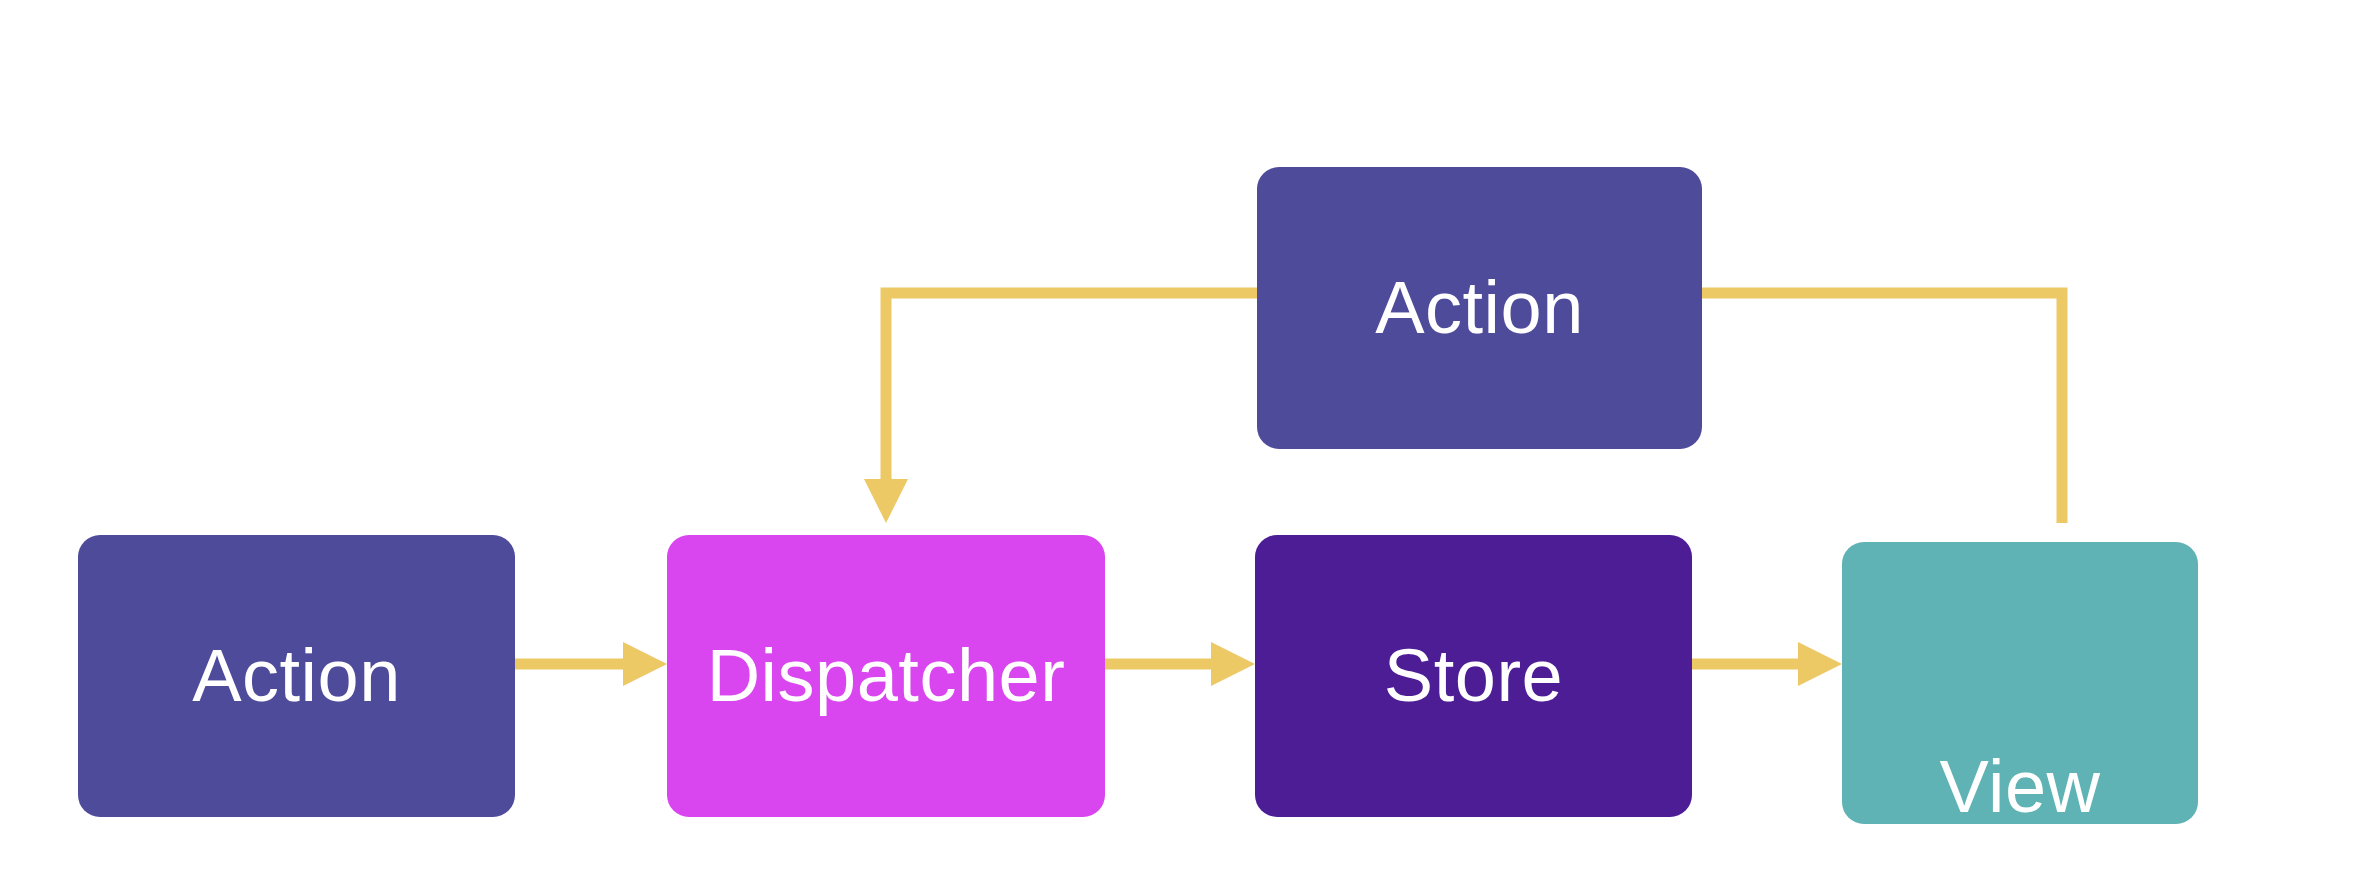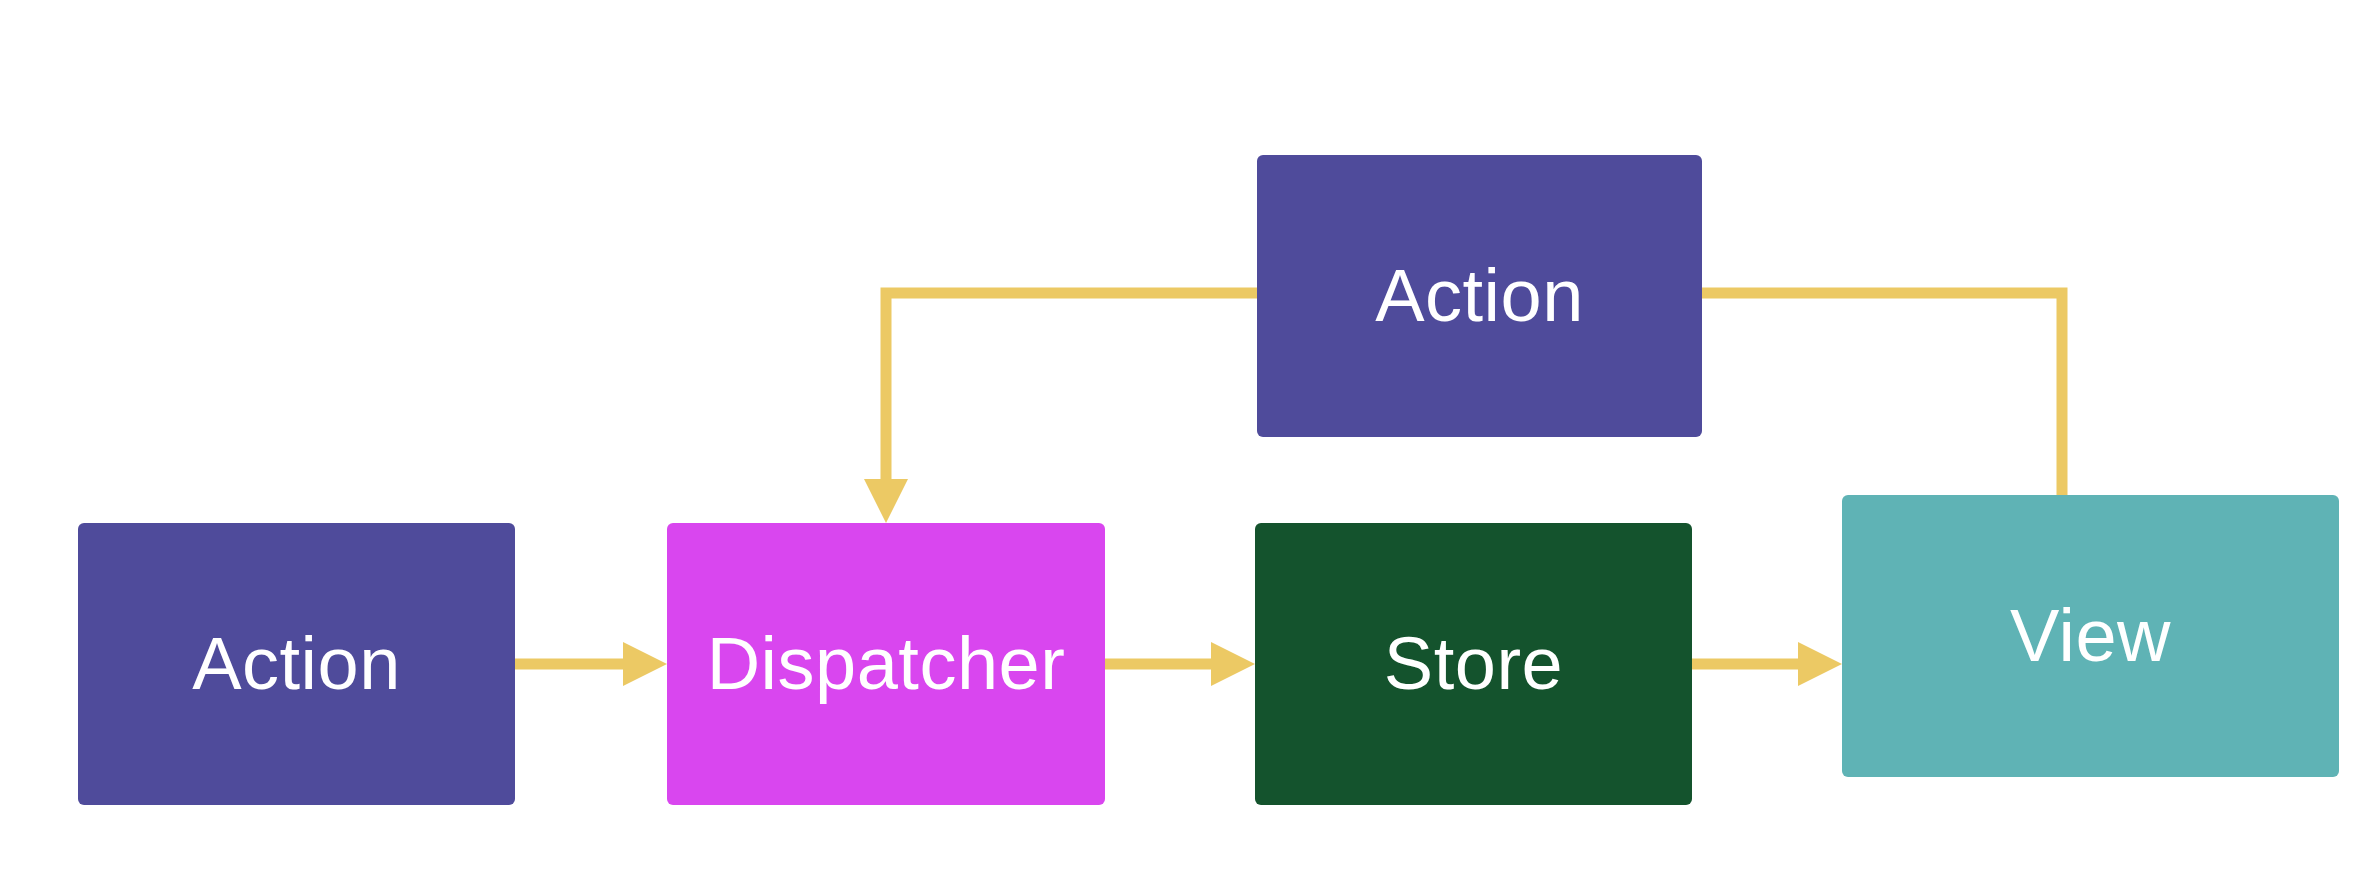--- a/index.html
+++ b/index.html
@@ -17,38 +17,39 @@
   }
   .connectors {
     position: absolute;
     left: 0;
     top: 0;
     width: 2370px;
     height: 880px;
   }
   .node {
     position: absolute;
-    border-radius: 6px;
+    border-radius: 22px;
     display: flex;
     align-items: center;
     justify-content: center;
+    margin-top: 12px;
   }
   .node .label {
     color: #ffffff;
     font-size: 74px;
     font-weight: 400;
     line-height: 1;
     letter-spacing: 0.5px;
     user-select: none;
   }
   #node-action-top  { left: 1257px; top: 155px; width: 445px; height: 282px; }
   #node-action-left { left: 78px;   top: 523px; width: 437px; height: 282px; }
   #node-dispatcher  { left: 667px;  top: 523px; width: 438px; height: 282px; }
   #node-store       { left: 1255px; top: 523px; width: 437px; height: 282px; }
-  #node-view        { left: 1842px; top: 495px; width: 497px; height: 282px; }
+  #node-view        { left: 1842px; top: 530px; width: 356px; height: 282px; align-items: flex-end; }
 </style>
 </head>
 <body style="background-color: rgb(255, 255, 255);">
 
 <div class="canvas">
 
   <svg class="connectors" viewBox="0 0 2370 880" xmlns="http://www.w3.org/2000/svg">
 
     <g>
       <line x1="515" y1="664" x2="625" y2="664" stroke-width="11" stroke="#ECC964"></line>
@@ -80,21 +81,21 @@
   </div>
 
   <div class="node" id="node-action-left" style="background-color: rgb(79, 75, 155);">
     <span class="label">Action</span>
   </div>
 
   <div class="node" id="node-dispatcher" style="background-color: #d946ef;">
     <span class="label">Dispatcher</span>
   </div>
 
-  <div class="node" id="node-store" style="background-color: #14532d;">
+  <div class="node" id="node-store" style="background-color: #4c1d95;">
     <span class="label">Store</span>
   </div>
 
   <div class="node" id="node-view" style="background-color: rgb(95, 179, 181);">
     <span class="label">View</span>
   </div>
 
 </div>
 
 </body></html>

